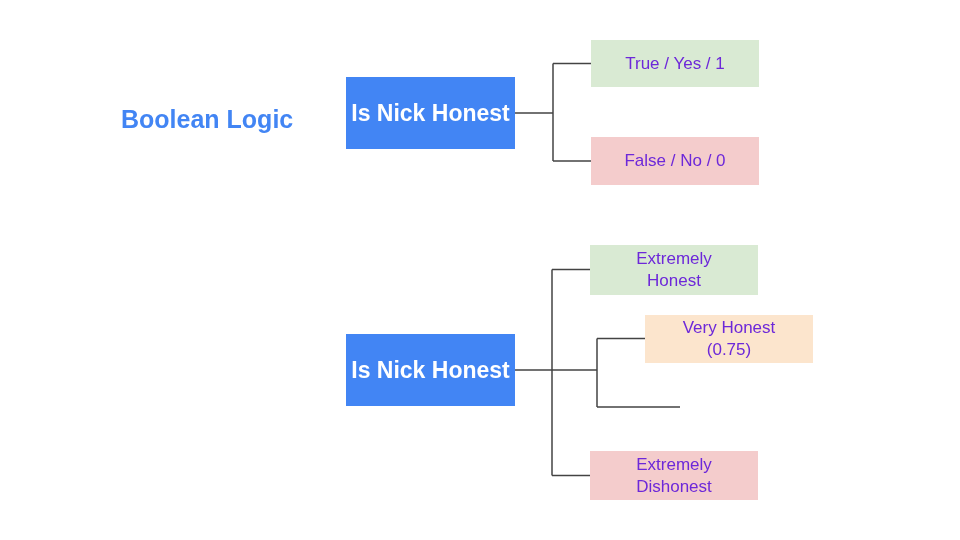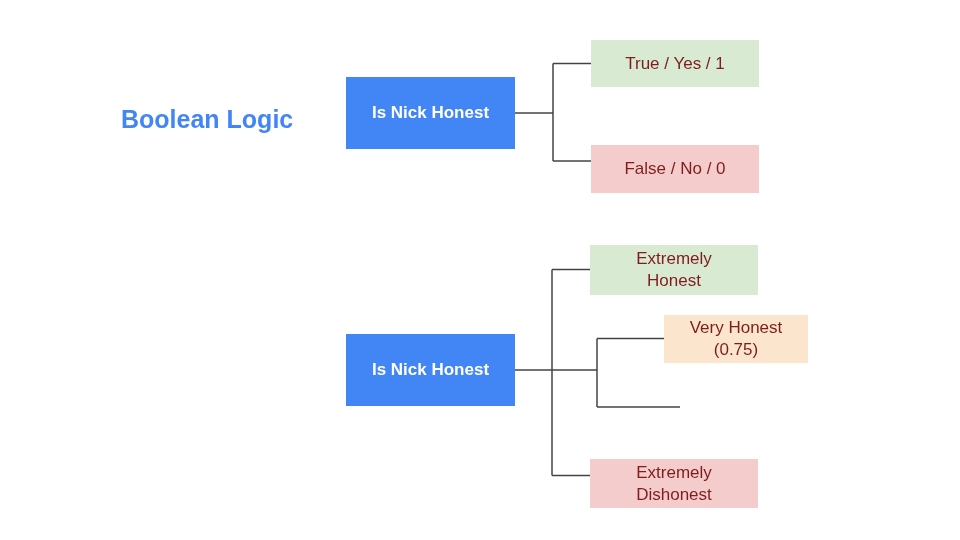--- a/index.html
+++ b/index.html
@@ -36,43 +36,43 @@
     display: flex;
     align-items: center;
     justify-content: center;
     text-align: center;
     box-sizing: border-box;
   }
   .node.root {
     background: #4285f4;
     color: #ffffff;
     font-weight: 700;
-    font-size: 17px;
+    font-size: 23px;
   }
   .node.outcome {
-    color: #7f1d1d;
+    color: #6d28d9;
     font-size: 17px;
     line-height: 22px;
     white-space: pre-line;
   }
   .node.green { background: #d9ead3; }
-  .node.pink  { background: #f4cccc; margin-top: 8px; }
+  .node.pink  { background: #f4cccc; }
   .node.peach { background: #fce5cd; }
 
   
   .bool-heading { left: 121px; top: 104px; }
   .bool-root    { left: 346px; top: 77px;  width: 169px; height: 72px; }
   .bool-out-0   { left: 591px; top: 40px;  width: 168px; height: 47px; }
   .bool-out-1   { left: 591px; top: 137px; width: 168px; height: 48px; }
 
   
   .fuzzy-heading { left: 121px; top: 357px; }
   .fuzzy-root    { left: 346px; top: 334px; width: 169px; height: 72px; }
   .fuzzy-out-0   { left: 590px; top: 245px; width: 168px; height: 50px; }
-  .fuzzy-out-1   { left: 664px; top: 315px; width: 144px; height: 48px; }
+  .fuzzy-out-1   { left: 645px; top: 315px; width: 168px; height: 48px; }
   .fuzzy-out-2   { left: 680px; top: 383px; width: 168px; height: 48px; }
   .fuzzy-out-3   { left: 590px; top: 451px; width: 168px; height: 49px; }
 </style>
 </head>
 <body>
 
 <div class="canvas">
 
   <svg class="connectors" viewBox="0 0 960 540" xmlns="http://www.w3.org/2000/svg">
 

